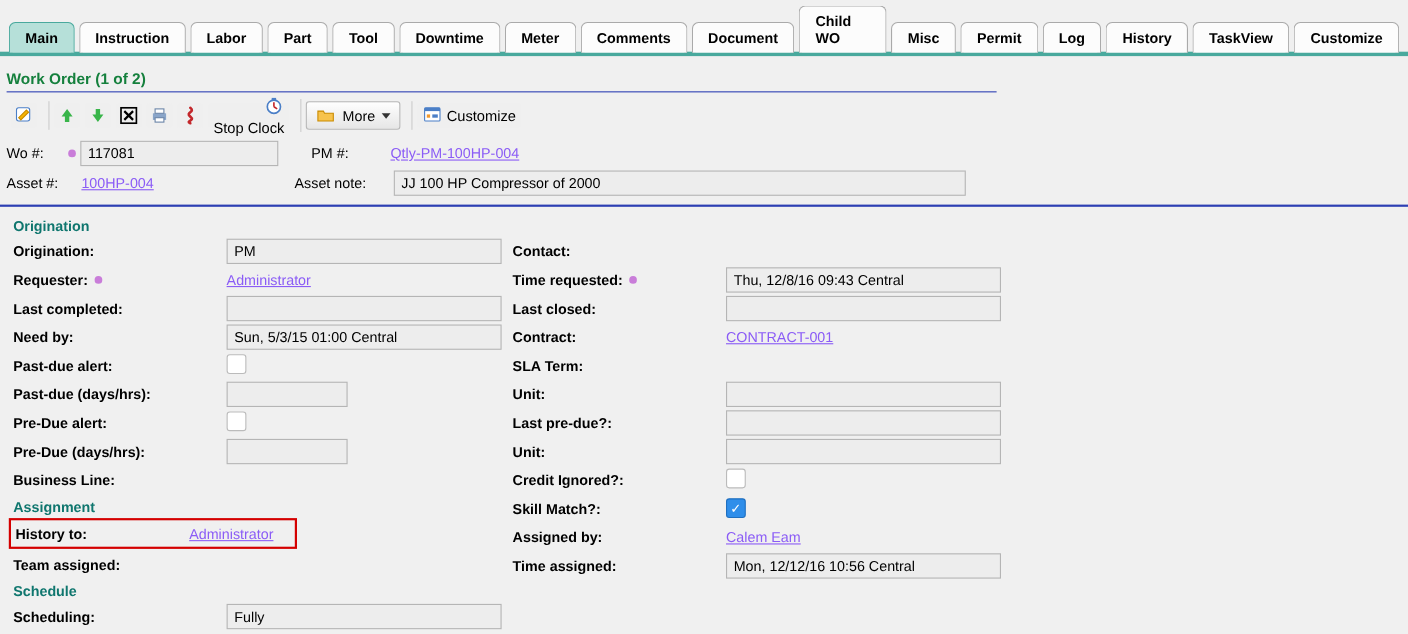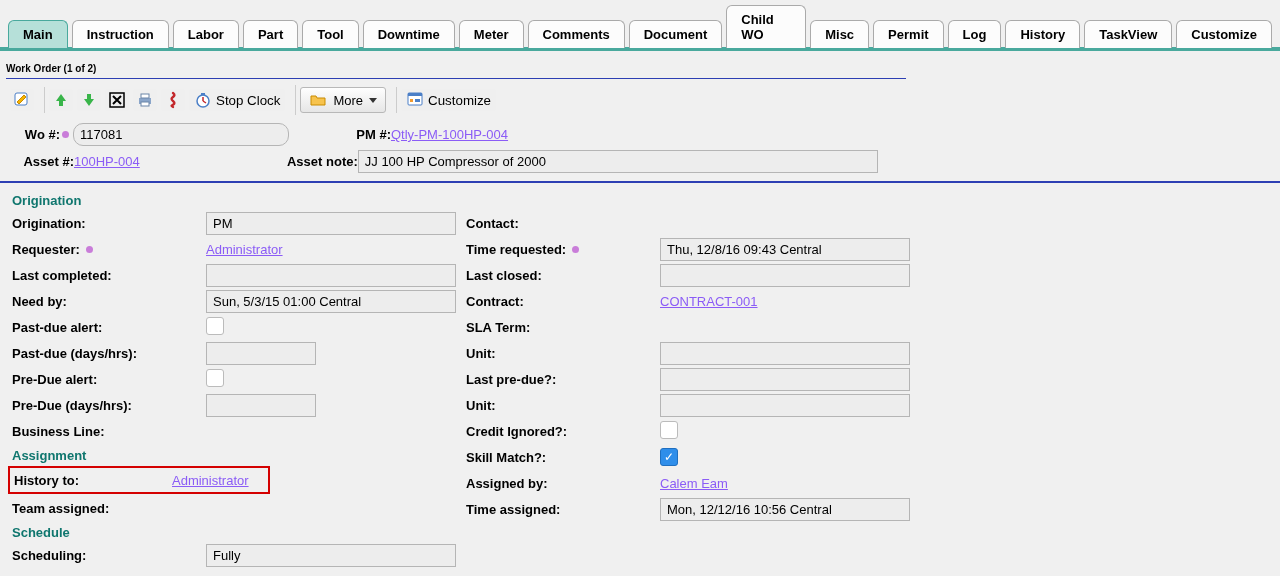--- a/index.html
+++ b/index.html
@@ -35,24 +35,24 @@
     background: #b6e0d9;
     border-color: #49a99d;
   }
   
   .section-bar {
     margin: 8px 6px 0 6px;
     width: 900px;
     border-bottom: 1px solid #2d3fb3;
   }
   .section-title {
-    color: #000000;
+    color: #15803d;
     font-weight: bold;
     padding: 4px 0 4px 0;
-    font-size: 10px;
+    font-size: 14px;
   }
   
   .toolbar {
     display: flex;
     align-items: center;
     gap: 6px;
     padding: 6px 6px;
     width: 910px;
   }
   .tb-btn {
@@ -80,21 +80,21 @@
   .caret-down {
     width:0;height:0;border-left:4px solid transparent;border-right:4px solid transparent;border-top:5px solid #333;
   }
   
   .hdr {
     display:flex; gap:30px;
     padding: 2px 6px;
     width: 910px;
     align-items:center;
   }
-  .hdr .lbl { font-weight: bold; width: 72px; display:inline-block;text-align:right;}
+  .hdr .lbl { font-weight: normal; width: 72px; display:inline-block;}
   .hdr .lbl.wide { width: 90px; }
   .readonly-input, .inputbox {
     background:#ededed;
     border:1px solid #b5b5b5;
     padding:3px 6px;
     font-size:13px;
     height:23px;
   }
   .link { color:#8b5cf6; text-decoration: underline; cursor:pointer; }
   .dot { width:7px;height:7px;border-radius:50%;background:#c97dd9;display:inline-block;margin:0 4px 1px 2px;}
@@ -200,21 +200,21 @@
           </svg>
       </span>
     </button>
     <button class="tb-btn">
       <span class="ic">
         <svg viewBox="0 0 18 18">
             <path d="M9 2 C14 6 4 6 9 10 C14 14 4 14 9 16" stroke="#c3272b" stroke-width="2.4" fill="none" stroke-linecap="round"></path>
           </svg>
       </span>
     </button>
-    <button class="tb-btn" style="width:auto;padding:0 4px;display:flex;align-items:center;gap:4px;">
+    <button class="tb-btn" style="width:auto;padding:0 4px;display:flex;align-items:flex-end;gap:4px;flex-direction:column;">
       <span class="ic">
         <svg viewBox="0 0 18 18">
             <circle cx="9" cy="10" r="6" fill="#fff" stroke="#4b7fc7" stroke-width="1.5"></circle>
             <path d="M9 10 L9 6 M9 10 L12 12" stroke="#c3272b" stroke-width="1.5"></path>
             <rect x="7" y="2" width="4" height="2" fill="#4b7fc7"></rect>
           </svg>
       </span>
       <span class="tb-text">Stop Clock</span>
     </button>
   </div>
@@ -241,21 +241,21 @@
       </span>
       <span>Customize</span>
     </button>
   </div>
 </div>
 
 <div class="hdr">
   <div style="display:flex;align-items:center;">
     <span class="lbl" style="width:54px">Wo #:</span>
     <span class="dot"></span>
-    <input class="readonly-input" style="width: 216px; border-radius: 10px;" value="117081">
+    <input class="readonly-input" style="width: 180px;" value="117081">
   </div>
   <div style="display:flex;align-items:center;">
     <span class="lbl" style="width:72px">PM #:</span>
     <a class="link">Qtly-PM-100HP-004</a>
   </div>
 </div>
 
 <div class="hdr">
   <div style="display:flex;align-items:center;">
     <span class="lbl" style="width:68px">Asset #:</span>

